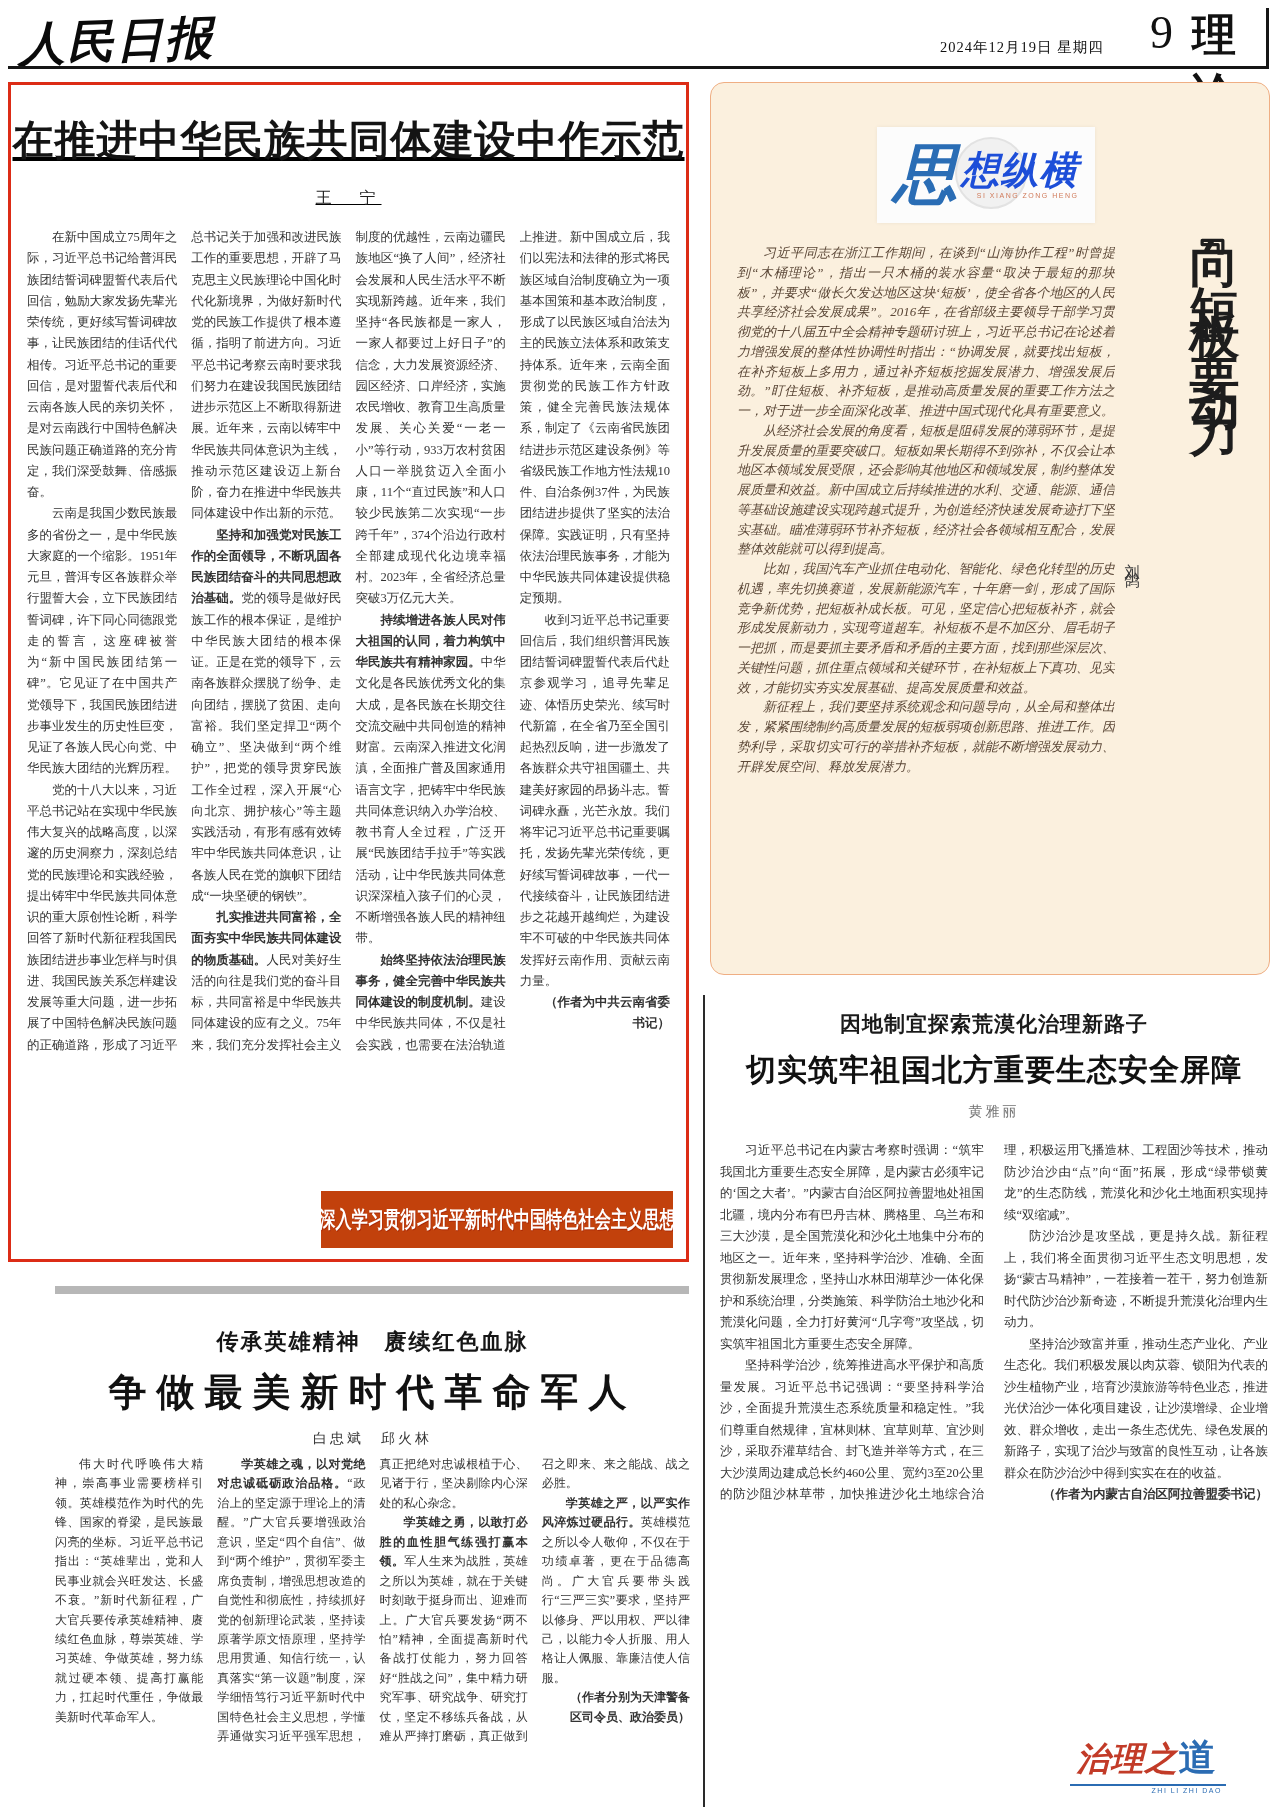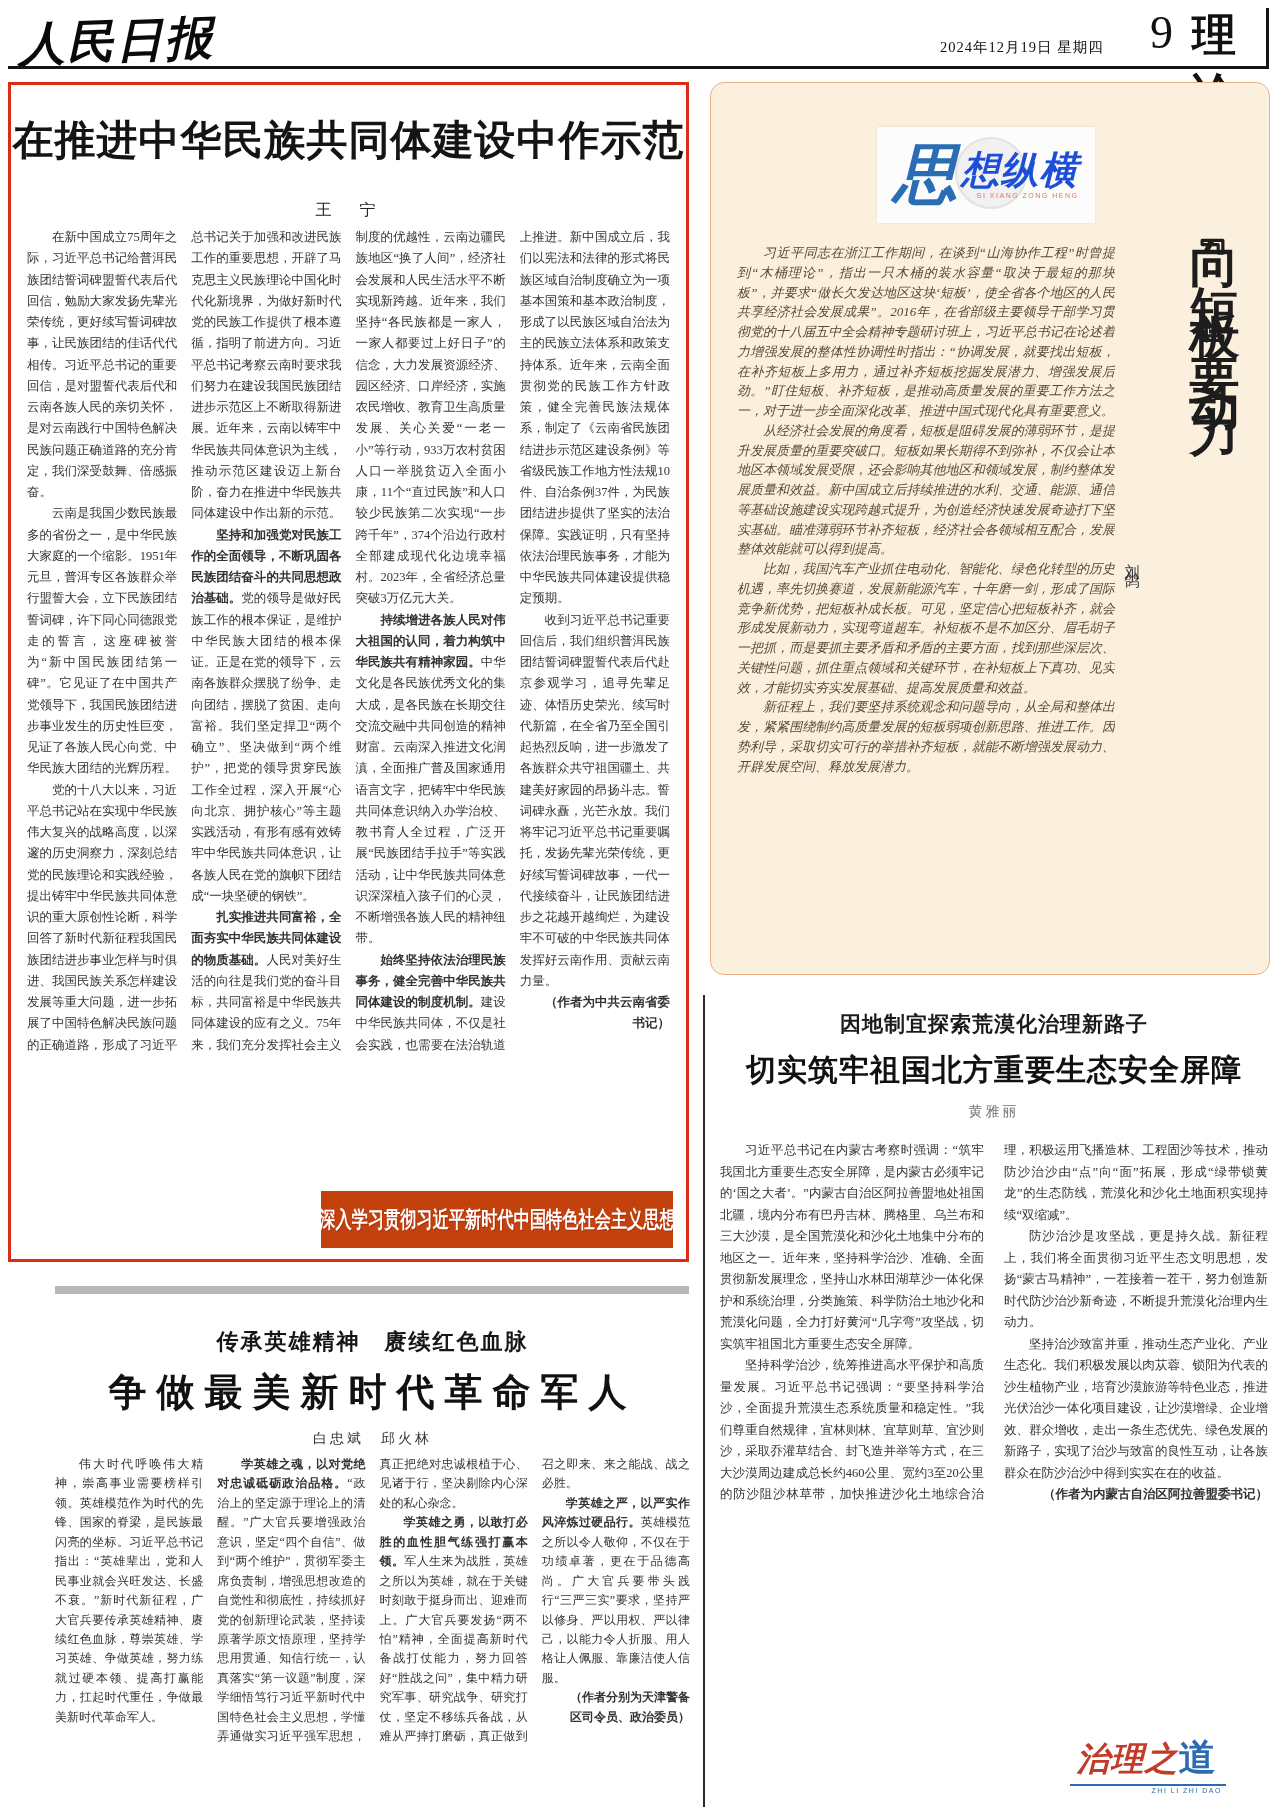--- a/index.html
+++ b/index.html
@@ -9,24 +9,24 @@
   
   .masthead { position:absolute; left:18px; top:10px; font-size:47px; font-weight:bold; font-style:italic;
               font-family:"Liberation Serif", serif; transform:rotate(-2deg); letter-spacing:2px; color:#0a0a0a; }
   .hdr-date { position:absolute; left:940px; top:38px; font-size:14.5px; color:#111; letter-spacing:1px; }
   .hdr-pageno { position:absolute; left:1150px; top:6px; font-size:46px; color:#111; font-family:"Liberation Serif", serif; }
   .hdr-section { position:absolute; left:1192px; top:6px; font-size:44px; font-weight:bold; letter-spacing:5px; color:#111; }
   .hdr-rule { position:absolute; left:8px; top:66px; width:1261px; height:3px; background:#161616; }
   .hdr-stub { position:absolute; left:1266px; top:8px; width:3px; height:61px; background:#161616; }
 
   
-  .main-box { position:absolute; left:8px; top:82px; width:681px; height:1180px; border:3px solid #dc2c16; background:#fff; }
+  .main-box { position:absolute; left:8px; top:82px; width:681px; height:1180px; border:3px solid #dc2c16; background:#fff;text-decoration:underline; }
   .main-title { margin-top:28px; text-align:center; font-size:41px; font-weight:900; letter-spacing:1px;
                 font-family:"Liberation Sans", sans-serif; color:#141414; }
-  .main-author { text-align:center; margin-top:32px; font-size:16px; color:#222; letter-spacing:6px; }
+  .main-author { text-align:center; margin-top:20px; font-size:16px; color:#222; letter-spacing:6px; }
   .main-cols { position:absolute; left:16px; right:16px; top:142px; bottom:10px; column-count:4; column-gap:14px;
                font-size:12.5px; line-height:1.7; text-align:justify; overflow:hidden; color:#333; }
   .para { text-indent:2em; }
   .lead { font-weight:bold; }
   .attr { text-align:right; font-weight:bold; }
   .banner { position:absolute; left:310px; top:1106px; width:352px; height:57px; background:#c2410c;
             display:flex; align-items:center; justify-content:center; overflow:hidden; }
   .banner span { color:#fff; font-weight:900; font-size:22.5px; white-space:nowrap; transform:scaleX(0.72);
                  font-family:"Liberation Sans", sans-serif; text-shadow:1px 1px 0 rgba(150,20,0,.55); }
 

